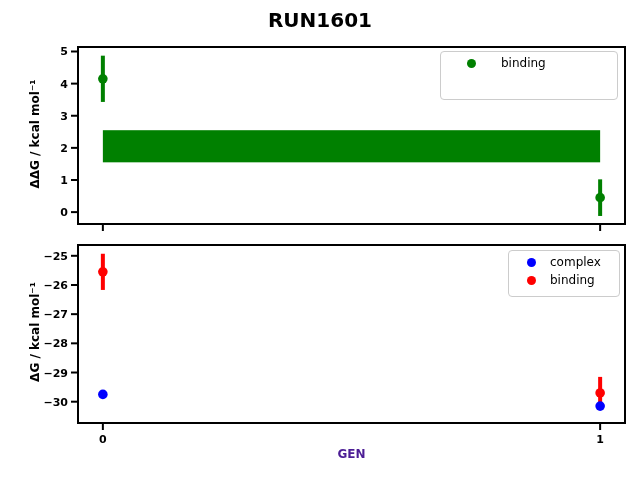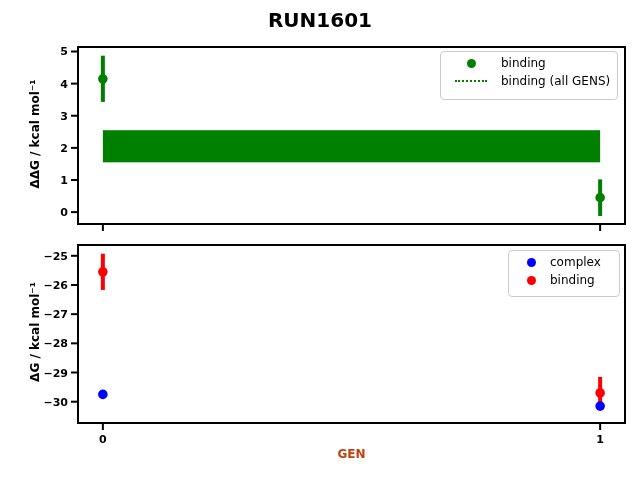--- a/index.html
+++ b/index.html
@@ -7,21 +7,21 @@
   body { font-family:"DejaVu Sans","Liberation Sans",sans-serif; }
   .figure { position:relative; width:640px; height:480px; background:#ffffff; overflow:hidden; }
   .suptitle { position:absolute; top:8px; left:0; width:640px; text-align:center;
               font-size:20px; font-weight:bold; color:#000; }
   #plot-svg { position:absolute; left:0; top:0; }
   .ylabel { position:absolute; width:220px; text-align:center; font-size:12px; font-weight:bold;
             color:#000; transform:rotate(-90deg); white-space:nowrap; }
   .ylabel-top { left:-75px; top:127px; }
   .ylabel-bottom { left:-75px; top:325px; }
   .xlabel { position:absolute; left:78px; top:447px; width:547px; text-align:center;
-            font-size:12px; font-weight:bold; color:#c2410c; }
+            font-size:12px; font-weight:bold; color:#4c1d95; }
   .legend { position:absolute; background:#ffffff; border:1px solid #cccccc; border-radius:4px;
             display:flex; flex-direction:column; gap:4px; padding:4px 8px; }
   .legend-top { left:440px; top:51px; width:178px; height:49px; }
   .legend-bottom { left:508px; top:250px; width:112px; height:47px; }
   .legend-row { display:flex; align-items:center; }
   .legend-marker-box { width:44px; display:flex; justify-content:center; align-items:center; flex:0 0 auto; }
   .legend-bottom .legend-marker-box { width:24px; margin-left:2px; }
   .dot { width:9px; height:9px; border-radius:50%; background:#888; }
   .dotted-line { width:32px; height:0; border-top:2px dotted #008000; }
   .legend-label { font-size:12px; color:#000; margin-left:8px; white-space:nowrap; }
@@ -92,26 +92,20 @@
   <div class="ylabel ylabel-bottom">ΔG / kcal mol⁻¹</div>
   <div class="xlabel">GEN</div>
 
   <div class="legend legend-top">
     <div class="legend-row">
       <span class="legend-marker-box">
           <span class="dot" style="background-color: rgb(0, 128, 0);"></span>
         </span>
       <span class="legend-label">binding</span>
     </div>
-    <div class="legend-row">
-      <span class="legend-marker-box">
-          <span class="dotted-line" style="border-color: rgb(0, 128, 0);"></span>
-        </span>
-      <span class="legend-label">binding (all GENS)</span>
-    </div>
   </div>
 
   <div class="legend legend-bottom">
     <div class="legend-row">
       <span class="legend-marker-box">
           <span class="dot" style="background-color: rgb(0, 0, 255);"></span>
         </span>
       <span class="legend-label">complex</span>
     </div>
     <div class="legend-row">

